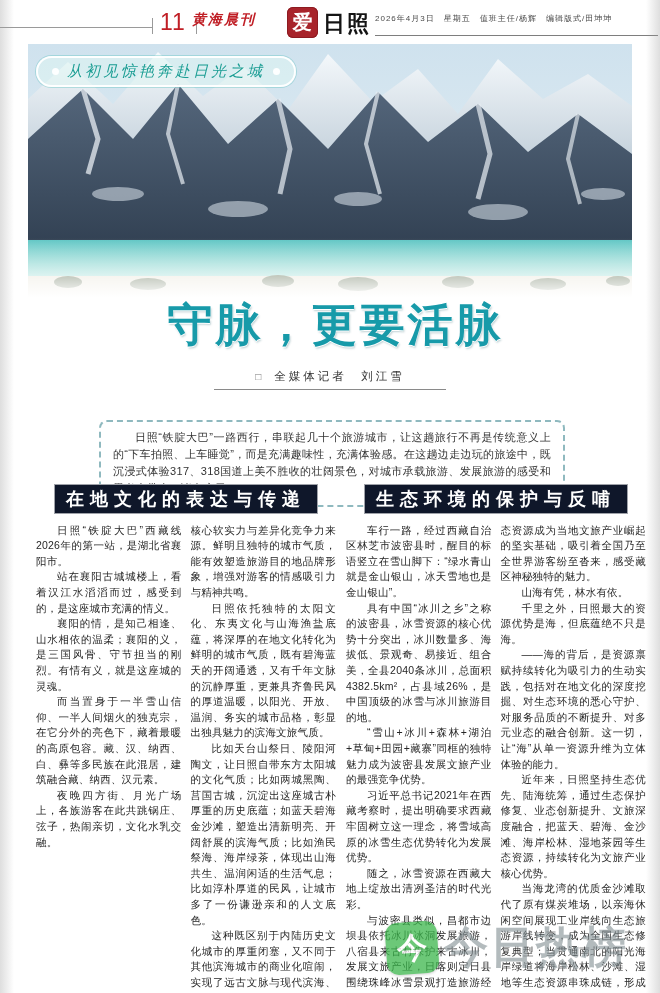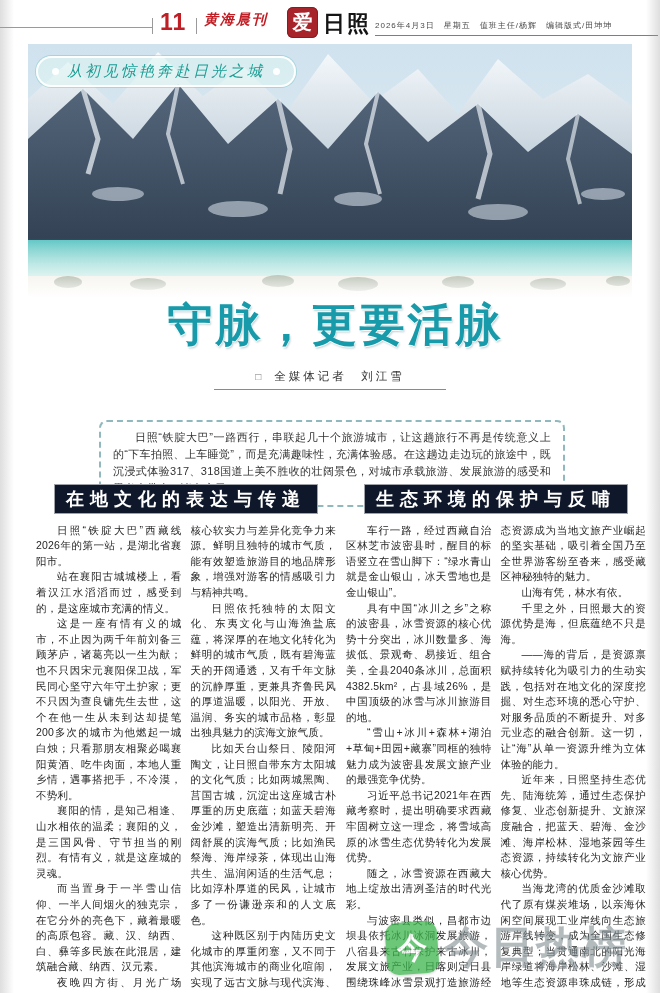--- a/index.html
+++ b/index.html
@@ -11,28 +11,28 @@
   
   .page-edge { position:absolute; top:0; bottom:0; width:14px; z-index:9; pointer-events:none; }
   .page-edge.left  { left:0;  background:linear-gradient(90deg, rgba(160,160,160,.35), rgba(160,160,160,0)); }
   .page-edge.right { right:0; background:linear-gradient(270deg, rgba(160,160,160,.35), rgba(160,160,160,0)); }
 
   
   .masthead { position:absolute; top:6px; left:0; right:0; height:34px; z-index:5; }
   .rule-left { position:absolute; top:21px; left:0; width:152px; height:1px; background:#9a9a9a; }
   .tick { position:absolute; width:1px; height:16px; background:#9a9a9a; top:12px; }
   .tick.t1 { left:152px; } .tick.t2 { left:196px; }
-  .page-num { position:absolute; left:160px; top:3px; font-size:23px; font-weight:bold; color:#c01e25; letter-spacing:1px; }
-  .masthead-script { position:absolute; left:204px; top:5px; color:#c01e25; font-size:14px; font-weight:bold;
+  .page-num { position:absolute; left:160px; top:3px; font-size:23px; font-weight:normal; color:#c01e25; letter-spacing:1px; }
+  .masthead-script { position:absolute; left:192px; top:5px; color:#c01e25; font-size:14px; font-weight:bold;
     font-style:italic; letter-spacing:2px; font-family:"DejaVu Serif","Liberation Serif",serif; }
   .logo-square { position:absolute; left:287px; top:1px; width:31px; height:31px; background:#a8242b; border-radius:6px;
     color:#fff; font-size:20px; font-weight:bold; display:flex; align-items:center; justify-content:center;
     font-family:"DejaVu Serif",serif; box-shadow:0 0 0 1px #8c1b21 inset; }
   .brand { position:absolute; left:323px; top:3px; font-size:22px; font-weight:900; color:#141414; letter-spacing:2px; }
-  .date-line { position:absolute; left:375px; top:14px; font-size:8px; color:#4a4a4a; letter-spacing:1px; white-space:nowrap; }
+  .date-line { position:absolute; left:375px; top:7px; font-size:8px; color:#4a4a4a; letter-spacing:1px; white-space:nowrap; }
   .rule-right { position:absolute; top:29px; left:375px; right:2px; height:1px; background:#7e7e7e; }
 
   
   .photo { position:absolute; left:28px; top:44px; width:604px; height:262px; overflow:hidden; }
   .photo svg { display:block; }
   .photo-fade { position:absolute; left:0; right:0; bottom:-2px; height:70px;
     background:linear-gradient(180deg, rgba(255,255,255,0), #ffffff 85%); }
   .photo-tag { position:absolute; left:8px; top:12px; display:flex; align-items:center; gap:8px;
     border:2px solid rgba(255,255,255,.95); background:rgba(222,245,242,.55); border-radius:20px;
     padding:4px 14px; box-shadow:0 0 0 1px rgba(80,190,185,.35); }
@@ -162,21 +162,20 @@
   <p>日照“铁腚大巴”一路西行，串联起几十个旅游城市，让这趟旅行不再是传统意义上的“下车拍照、上车睡觉”，而是充满趣味性，充满体验感。在这趟边走边玩的旅途中，既沉浸式体验317、318国道上美不胜收的壮阔景色，对城市承载旅游、发展旅游的感受和思考也带来了诸多启示。</p>
 </div>
 
 <div class="sections">
   <div class="section">
     <div class="section-header">在地文化的表达与传递</div>
     <div class="col-wrap">
       <div class="col">
         <p>日照“铁腚大巴”西藏线2026年的第一站，是湖北省襄阳市。</p>
         <p>站在襄阳古城城楼上，看着汉江水滔滔而过，感受到的，是这座城市充满的情义。</p>
-        <p>这是一座有情有义的城市，不止因为两千年前刘备三顾茅庐，诸葛亮以一生为献；也不只因宋元襄阳保卫战，军民同心坚守六年守土护家；更不只因为查良镛先生去世，这个在他一生从未到达却提笔200多次的城市为他燃起一城白烛；只看那朋友相聚必喝襄阳黄酒、吃牛肉面，本地人重乡情，遇事搭把手，不冷漠，不势利。</p>
         <p>襄阳的情，是知己相逢、山水相依的温柔；襄阳的义，是三国风骨、守节担当的刚烈。有情有义，就是这座城的灵魂。</p>
         <p>而当置身于一半雪山信仰、一半人间烟火的独克宗，在它分外的亮色下，藏着最暖的高原包容。藏、汉、纳西、白、彝等多民族在此混居，建筑融合藏、纳西、汉元素。</p>
         <p>夜晚四方街、月光广场上，各族游客在此共跳锅庄、弦子，热闹亲切，文化水乳交融。</p>
 
       </div>
       <div class="col">
         <p class="cont">核心软实力与差异化竞争力来源。鲜明且独特的城市气质，能有效塑造旅游目的地品牌形象，增强对游客的情感吸引力与精神共鸣。</p>
         <p>日照依托独特的太阳文化、东夷文化与山海渔盐底蕴，将深厚的在地文化转化为鲜明的城市气质，既有碧海蓝天的开阔通透，又有千年文脉的沉静厚重，更兼具齐鲁民风的厚道温暖，以阳光、开放、温润、务实的城市品格，彰显出独具魅力的滨海文旅气质。</p>
         <p>比如天台山祭日、陵阳河陶文，让日照自带东方太阳城的文化气质；比如两城黑陶、莒国古城，沉淀出这座城古朴厚重的历史底蕴；如蓝天碧海金沙滩，塑造出清新明亮、开阔舒展的滨海气质；比如渔民祭海、海岸绿茶，体现出山海共生、温润闲适的生活气息；比如淳朴厚道的民风，让城市多了一份谦逊亲和的人文底色。</p>
         <p>这种既区别于内陆历史文化城市的厚重闭塞，又不同于其他滨海城市的商业化喧闹，实现了远古文脉与现代滨海、历史底蕴与民生烟火的有机融合，成为城市可持续发展与文旅产业升级的核心文化支撑。</p>

